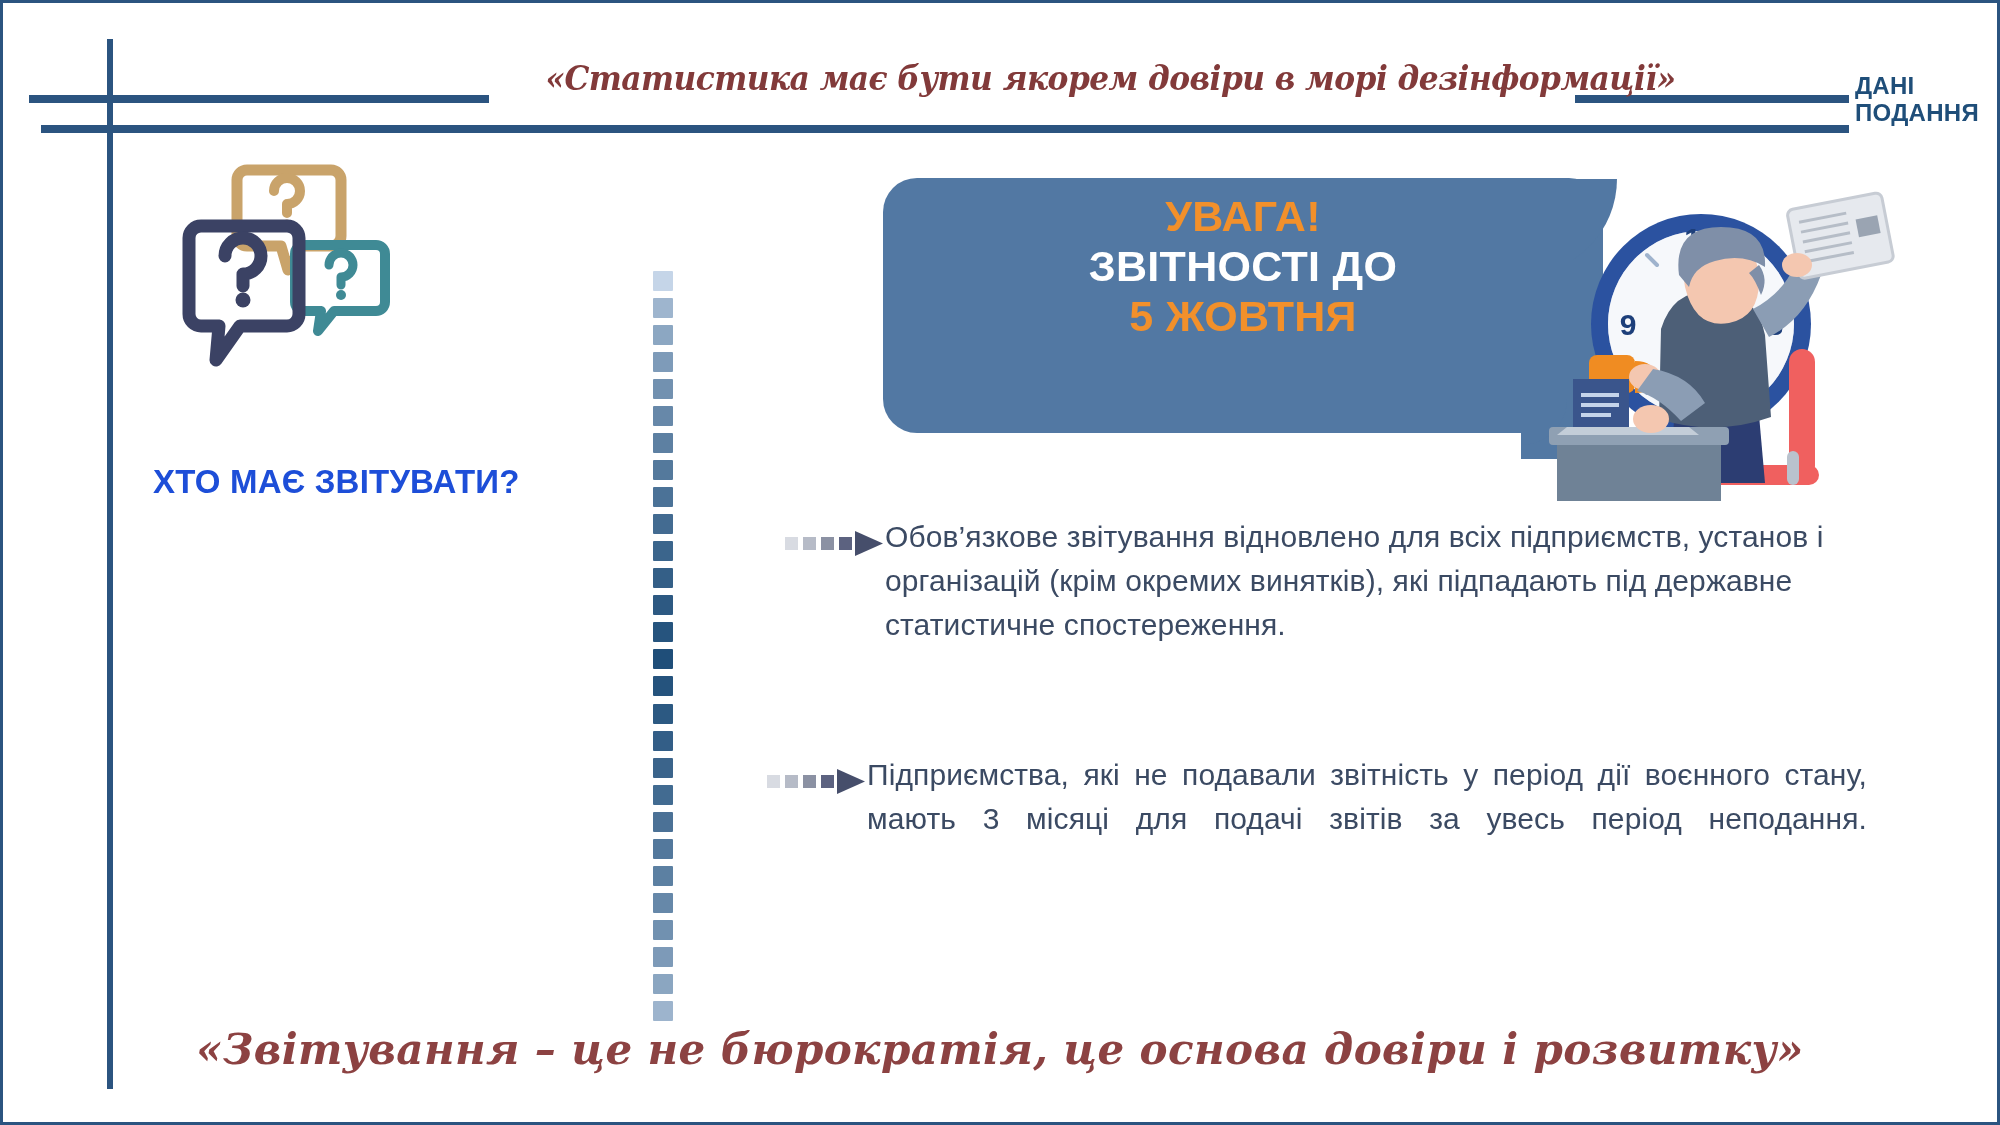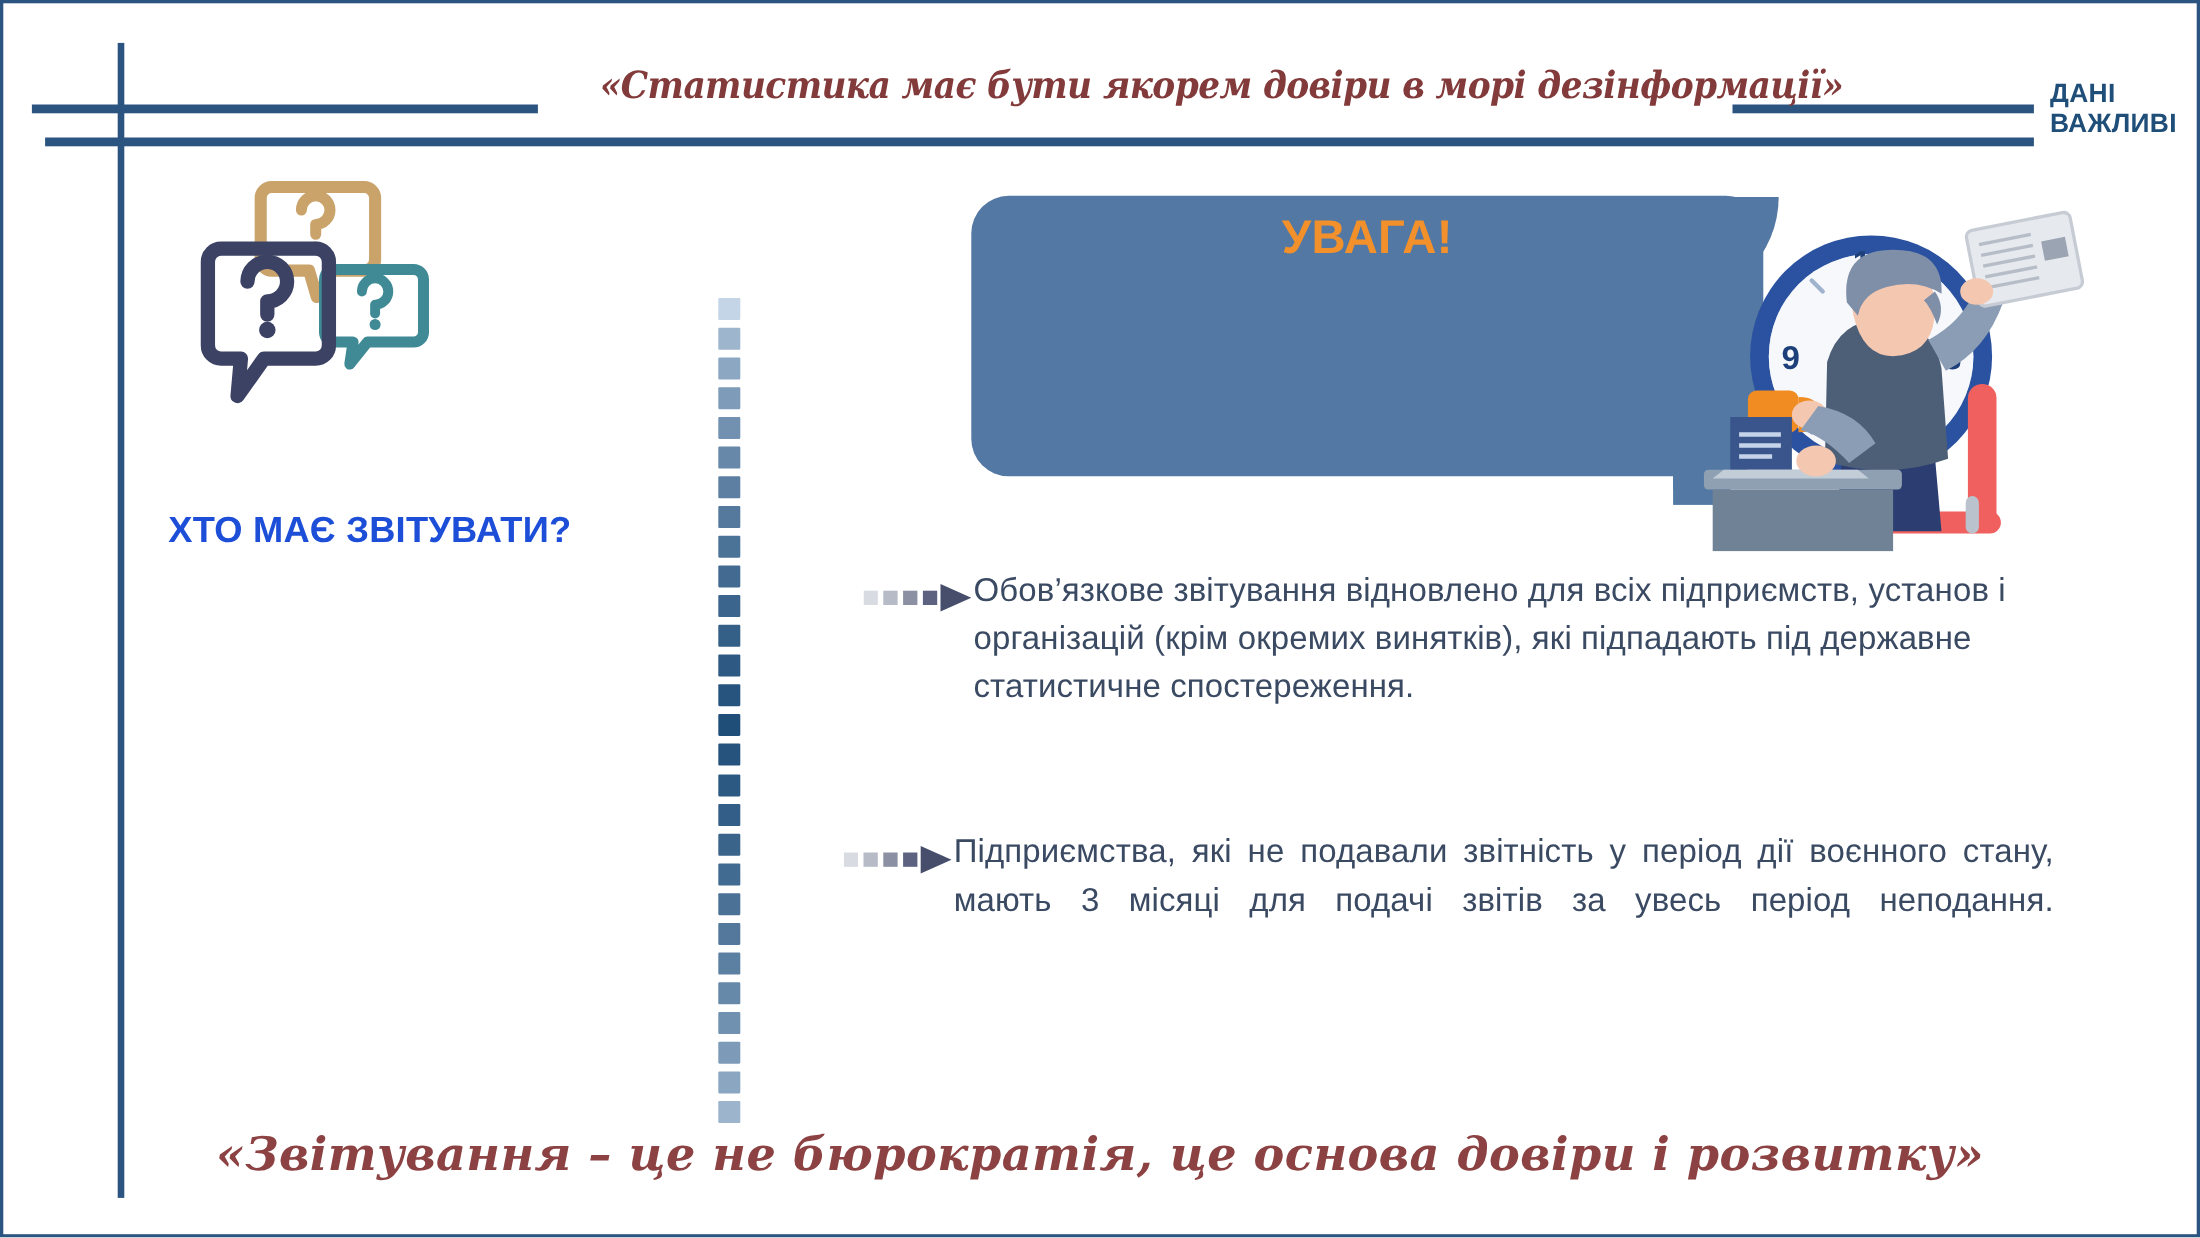--- a/index.html
+++ b/index.html
@@ -189,21 +189,21 @@
 
   <div class="frame-vline"></div>
   <div class="hline hline-1"></div>
   <div class="hline hline-3"></div>
   <div class="hline hline-2"></div>
 
   <div class="header-quote">«Статистика має бути якорем довіри в морі дезінформації»</div>
 
   <div class="brand">
     <div>ДАНІ</div>
-    <div>ВАЖЛИВІ</div>
+    <div>ПОДАННЯ</div>
   </div>
 
   <div class="bubbles">
     <svg viewBox="0 0 240 220" width="240" height="220" xmlns="http://www.w3.org/2000/svg">
 
       <g fill="none" stroke="#c9a36a" stroke-width="11" stroke-linecap="round" stroke-linejoin="round">
         <path d="M94 17 h84 a10 10 0 0 1 10 10 v56 a10 10 0 0 1 -10 10 h-29 l-14 24 -7 -24 h-34 a10 10 0 0 1 -10 -10 v-56 a10 10 0 0 1 10 -10 z"></path>
         <path d="M121 38 a13 13 0 1 1 13 13 v9" stroke-width="10"></path>
       </g>
       <circle cx="134" cy="72" r="5.5" fill="#c9a36a"></circle>
@@ -250,20 +250,22 @@
       <i style="background: rgb(92, 128, 162);"></i>
       <i style="background: rgb(102, 136, 169);"></i>
       <i style="background: rgb(113, 145, 176);"></i>
       <i style="background: rgb(125, 154, 184);"></i>
       <i style="background: rgb(139, 166, 193);"></i>
       <i style="background: rgb(157, 180, 205);"></i>
     </div>
 
   <div class="callout">
     <div class="accent">УВАГА!</div>
+    <div>ЗВІТНОСТІ ДО</div>
+    <div class="accent">5 ЖОВТНЯ</div>
   </div>
 
   <div class="illustration">
     <svg viewBox="0 0 420 330" width="420" height="330" xmlns="http://www.w3.org/2000/svg">
 
       <path d="M0 0 h96 a96 96 0 0 1 -96 96 z" fill="#5278a3"></path>
       <rect x="0" y="0" width="52" height="280" fill="#5278a3"></rect>
       <path d="M0 220 h46 a46 46 0 0 1 -46 46 z" fill="#5278a3"></path>
 
       <circle cx="180" cy="145" r="110" fill="#2b52a0"></circle>

